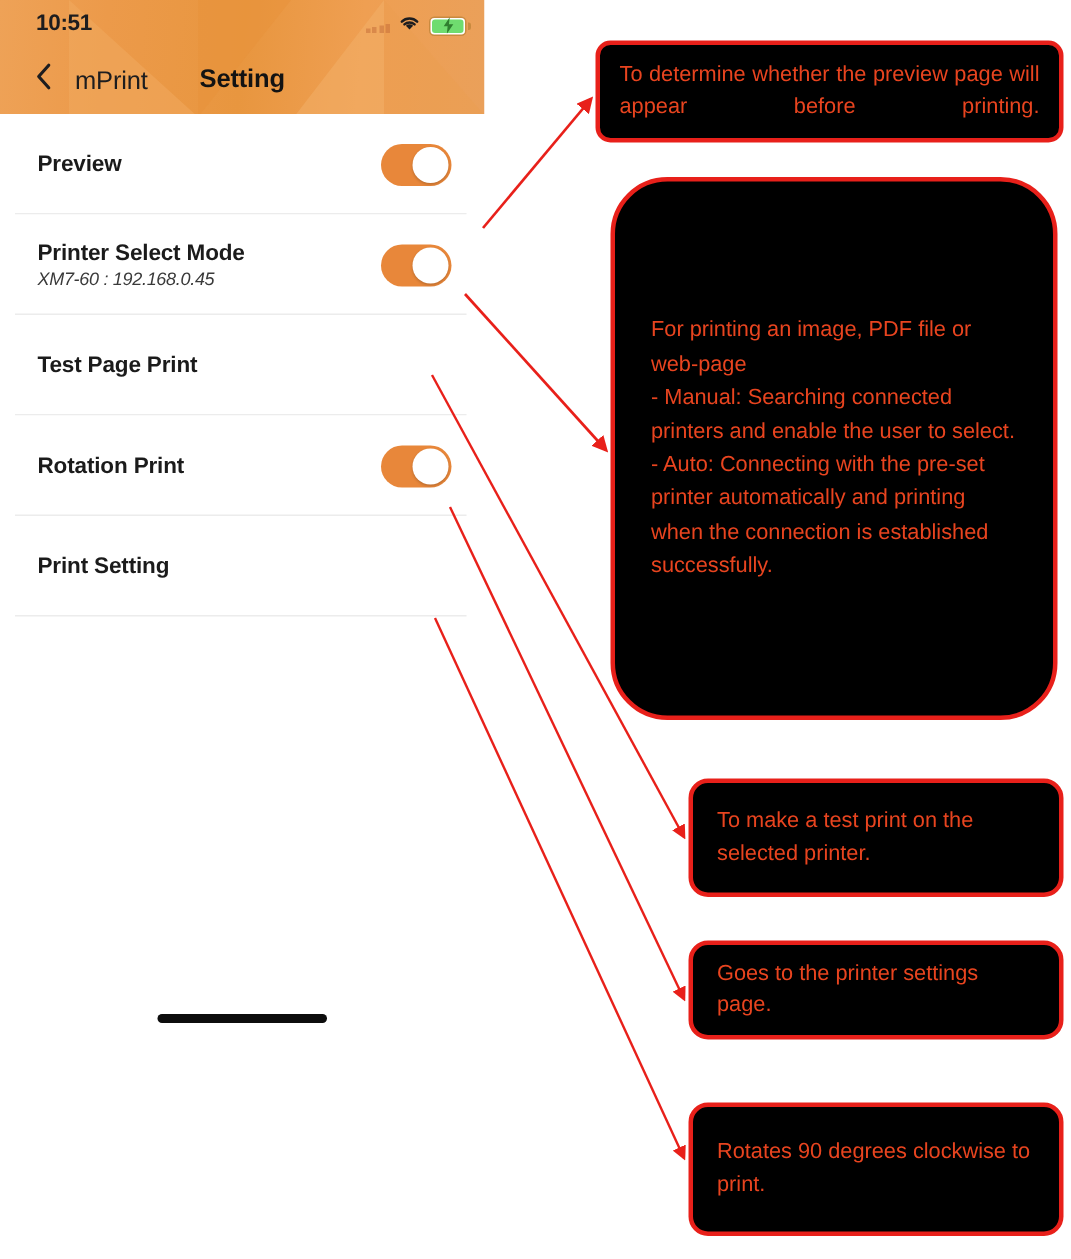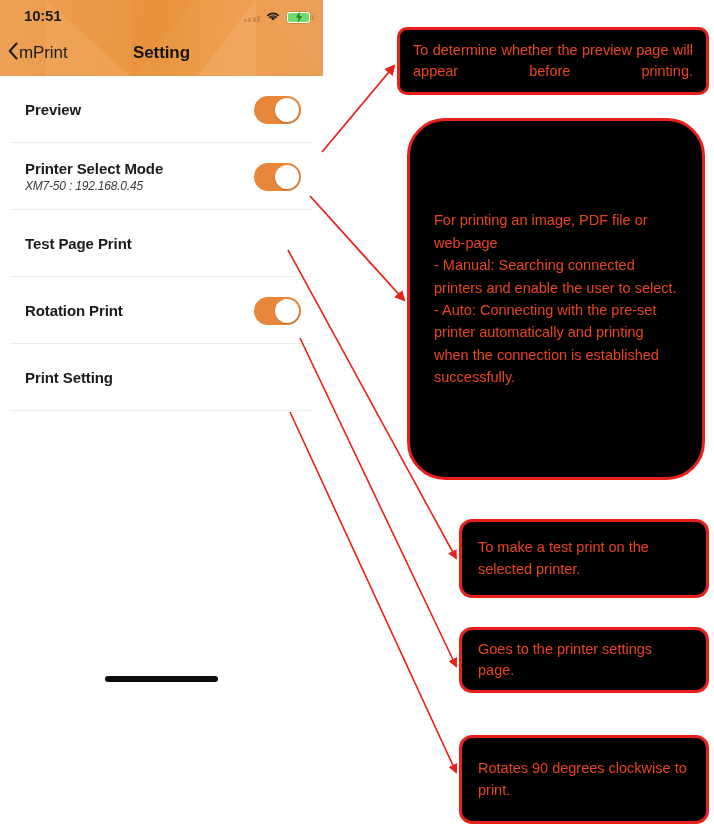--- a/index.html
+++ b/index.html
@@ -147,25 +147,25 @@
   #nav-bar {
     position: absolute;
     left: 0;
     top: 36px;
     width: 323px;
     height: 40px;
     z-index: 4;
   }
   #back-button {
     position: absolute;
-    left: 8px;
+    left: 24px;
     top: 6px;
     display: flex;
     align-items: center;
-    gap: 1px;
+    gap: 16px;
     cursor: pointer;
   }
   .chevron-left {
     width: 10px;
     height: 18px;
   }
   #back-label {
     font-size: 17px;
     color: #1d1d1f;
     letter-spacing: -.1px;
@@ -394,21 +394,21 @@
       </div>
       <div class="toggle">
           <span class="knob"></span>
         </div>
       <div class="row-divider"></div>
     </div>
 
     <div class="list-row">
       <div class="row-texts">
         <div class="row-title">Printer Select Mode</div>
-        <div class="row-subtitle">XM7-50 : 192.168.0.45</div>
+        <div class="row-subtitle">XM7-60 : 192.168.0.45</div>
       </div>
       <div class="toggle">
           <span class="knob"></span>
         </div>
       <div class="row-divider"></div>
     </div>
 
     <div class="list-row">
       <div class="row-texts">
         <div class="row-title">Test Page Print</div>

